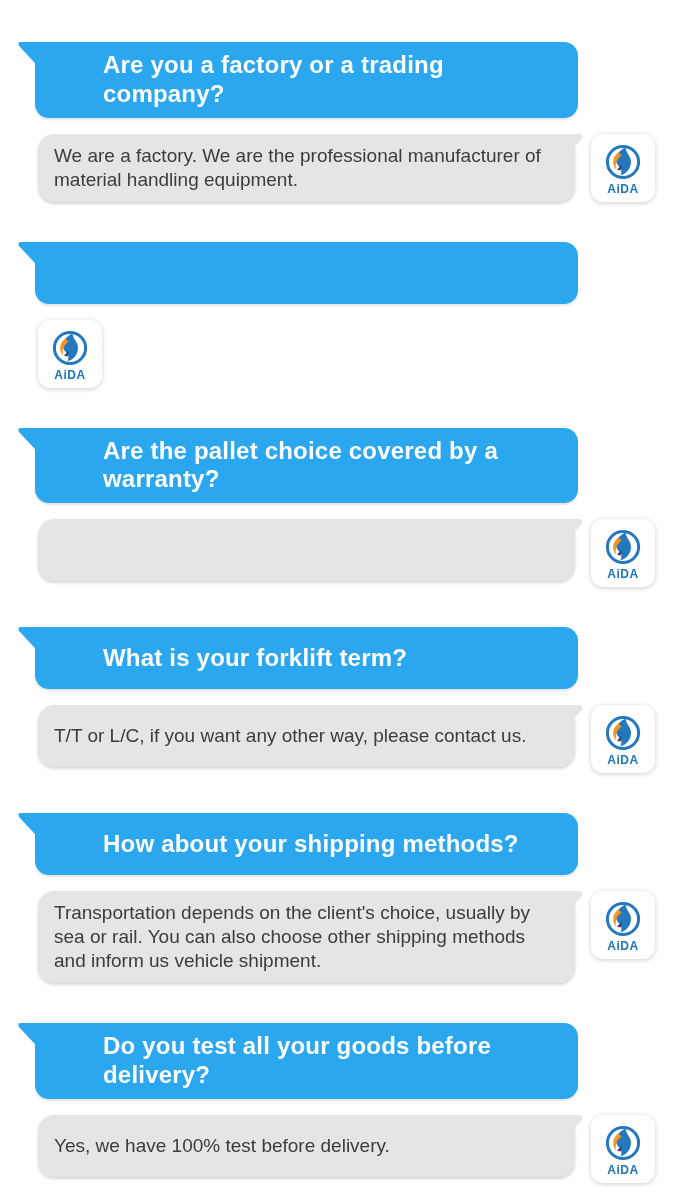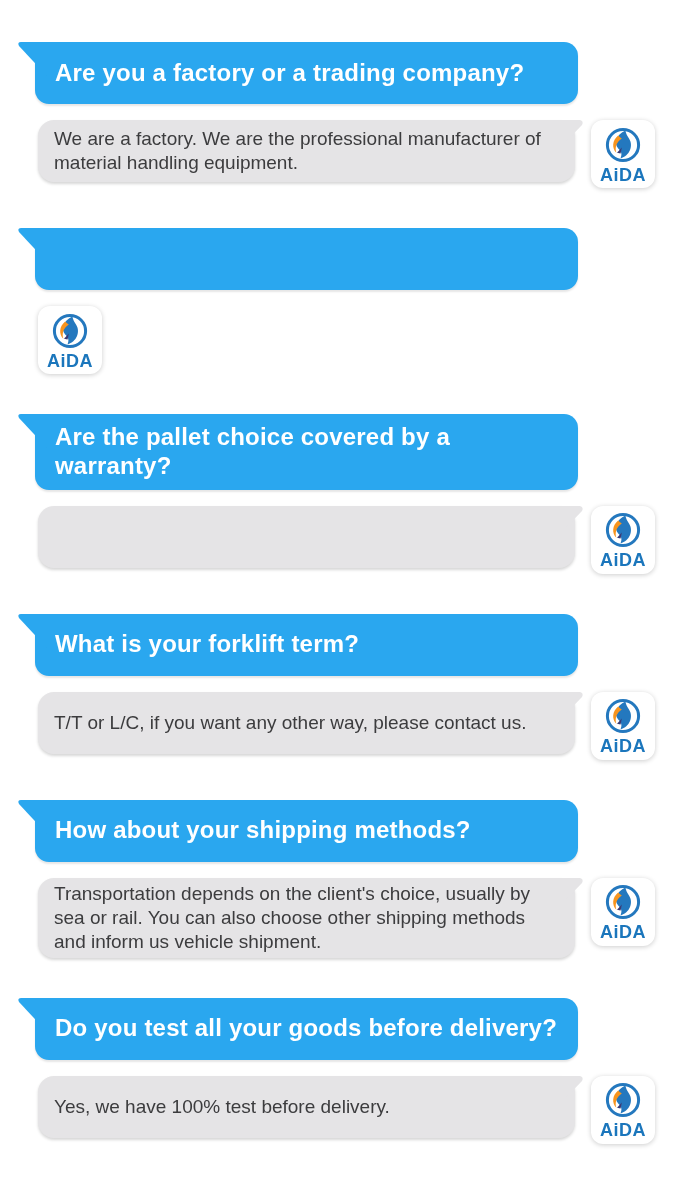--- a/index.html
+++ b/index.html
@@ -37,37 +37,38 @@
     width: 30px;
     height: 34px;
     display: block;
   }
   .q-text {
     color: #ffffff;
     font-size: 24px;
     font-weight: bold;
     line-height: 1.2;
     letter-spacing: 0.2px;
+    margin-left: 48px;
   }
   
   .a-row {
     display: flex;
     align-items: flex-start;
     margin: 0 25px 0 38px;
     gap: 16px;
   }
   .a-bubble {
     position: relative;
     flex: 1;
     min-height: 62px;
     background: #E5E4E6;
     border-radius: 16px;
     display: flex;
     align-items: center;
-    padding: 4px 16px;
+    padding: 10px 16px;
     box-shadow: 0 2px 3px rgba(0,0,0,0.16);
   }
   .a-tail {
     position: absolute;
     right: -9px;
     top: 0;
     width: 26px;
     height: 30px;
     display: block;
   }
@@ -85,21 +86,21 @@
     border-radius: 12px;
     box-shadow: 0 1px 5px rgba(0,0,0,0.20);
     display: flex;
     flex-direction: column;
     align-items: center;
     justify-content: center;
     padding-top: 4px;
   }
   .brand-logo { width: 36px; height: 36px; display: block; }
   .brand-name {
-    font-size: 18px;
+    font-size: 12px;
     font-weight: bold;
     color: #1B76BC;
     letter-spacing: 0.5px;
     margin-top: 2px;
   }
 </style>
 </head>
 <body>
 
 <div class="page">

